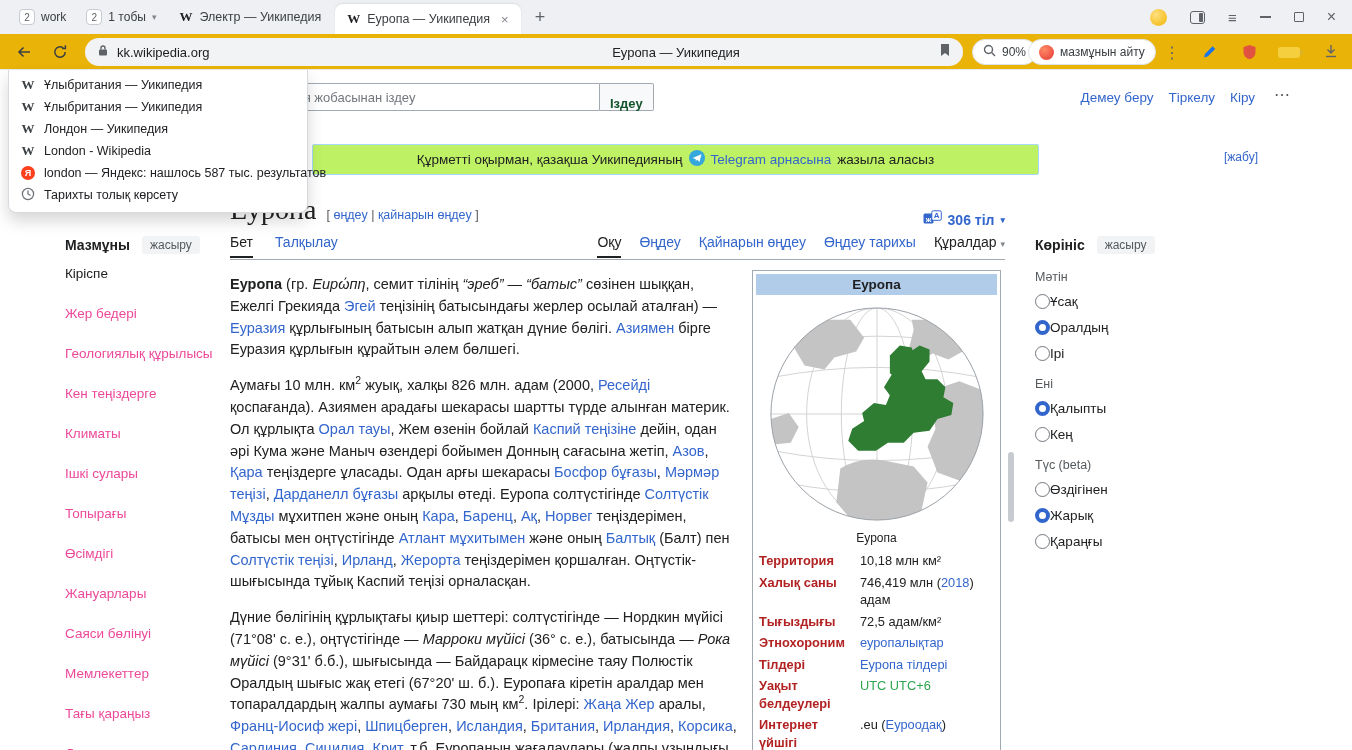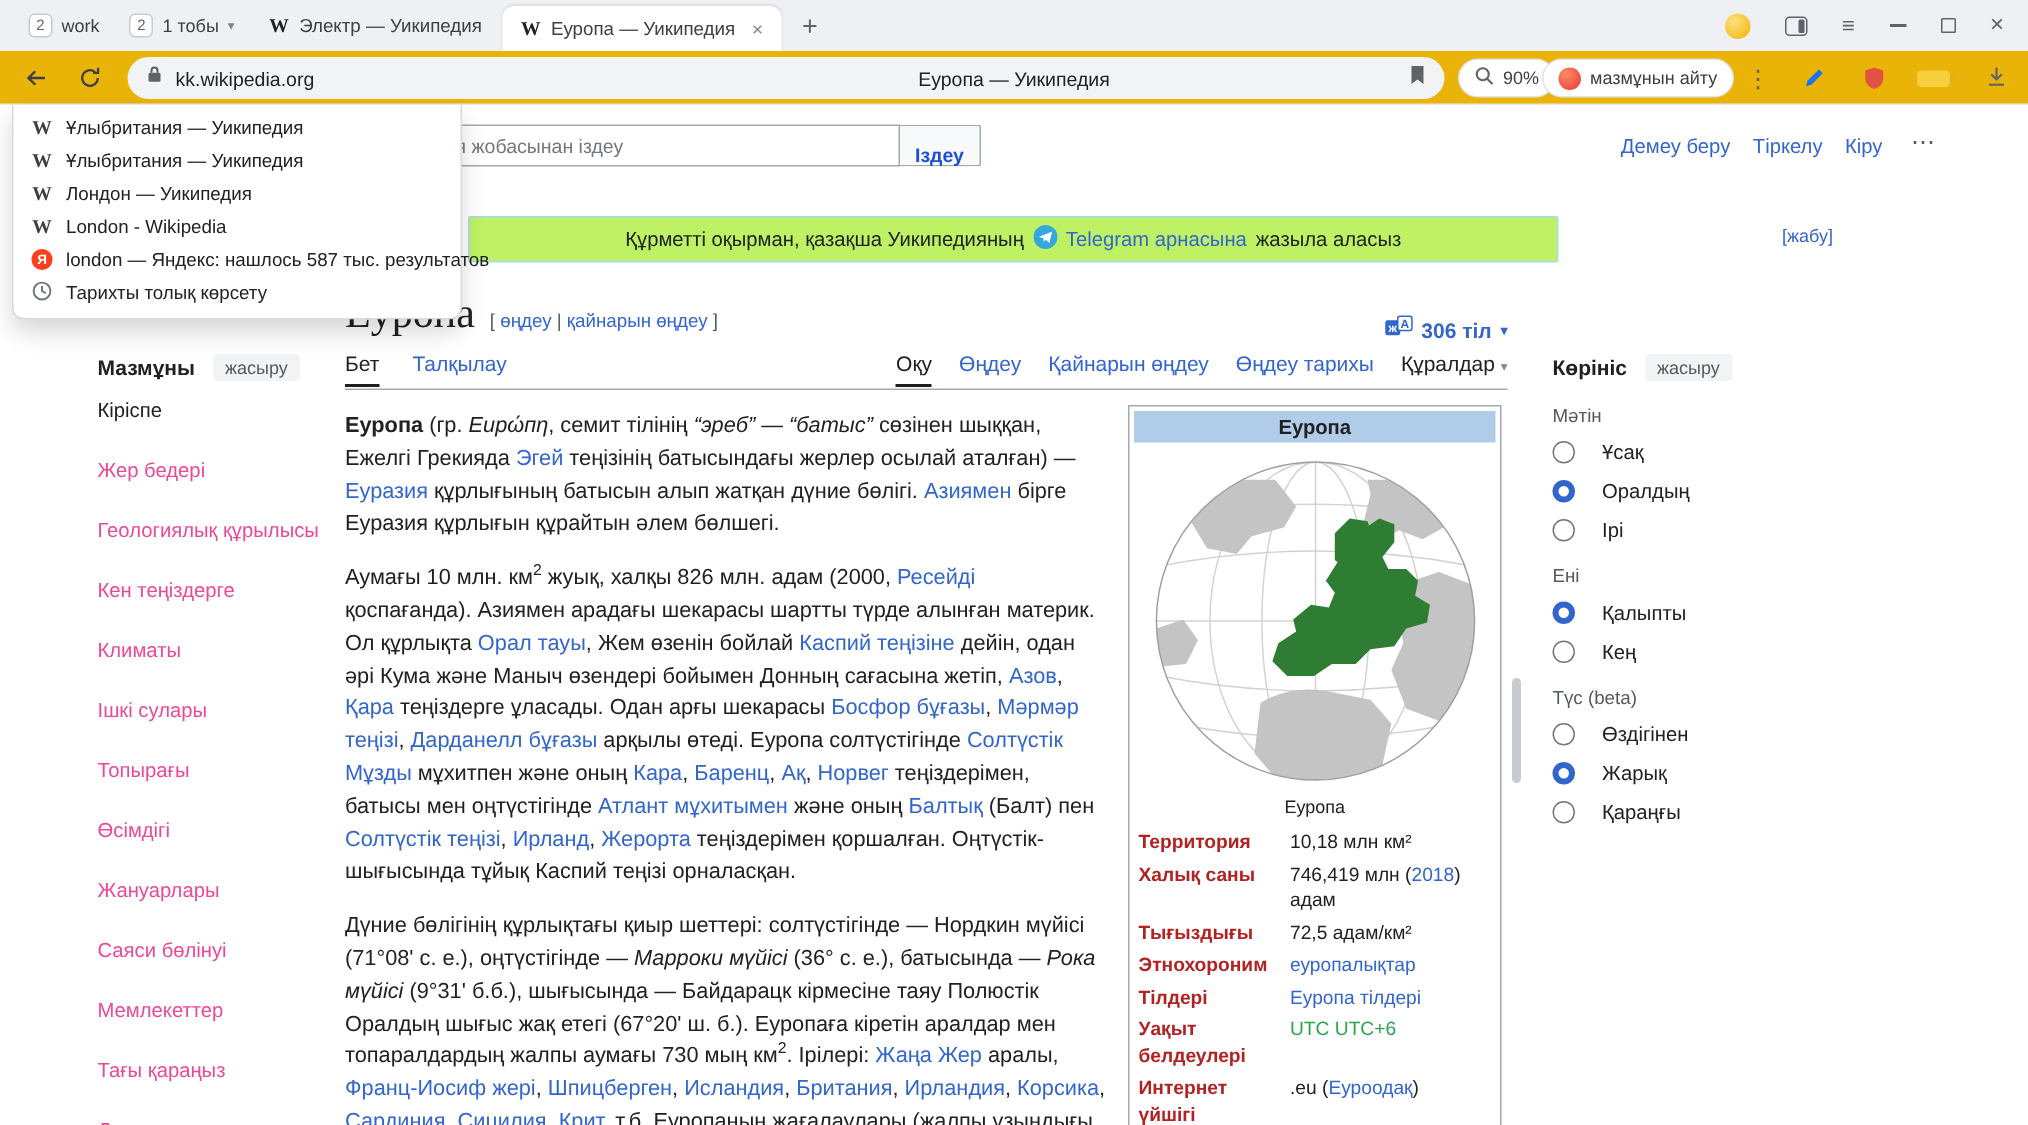--- a/index.html
+++ b/index.html
@@ -44,26 +44,26 @@
   .suggest{position:absolute;top:70px;left:8px;width:300px;background:#fff;border:1px solid #d6d9de;border-top:none;border-radius:0 0 8px 8px;box-shadow:0 8px 16px rgba(0,0,0,.16);z-index:40;padding:4px 0 6px;}
   .sug-row{display:flex;align-items:center;gap:9px;height:22px;padding:0 12px;font-size:12.5px;color:#202124;white-space:nowrap;}
   .yicon{width:14px;height:14px;border-radius:50%;background:#fc3f1d;color:#fff;font-size:9px;font-weight:700;display:flex;align-items:center;justify-content:center;flex:0 0 auto;}
   .sug-w{font-family:"Liberation Serif",serif;font-size:13px;font-weight:700;color:#3c4043;width:14px;text-align:center;flex:0 0 auto;}
 
   
   .page{position:absolute;top:70px;left:0;width:1352px;height:680px;background:#fff;overflow:hidden;}
   .wsearch{position:absolute;left:237px;top:13px;display:flex;}
   .wsearch input{width:363px;height:28px;border:1px solid #a2a9b1;border-radius:2px 0 0 2px;padding:0 9px;font-size:13px;font-family:"Liberation Sans",sans-serif;color:#202122;}
   .wsearch input::placeholder{color:#72777d;}
-  .wsearch button{height:28px;border:1px solid #a2a9b1;border-left:none;background:#f8f9fa;border-radius:0 2px 2px 0;padding:12px 10px;font-size:13px;font-weight:600;color:#1d4ed8;font-family:"Liberation Sans",sans-serif;}
+  .wsearch button{height:28px;border:1px solid #a2a9b1;border-left:none;background:#f8f9fa;border-radius:0 2px 2px 0;padding:12px 10px;font-size:13px;font-weight:600;color:#14532d;font-family:"Liberation Sans",sans-serif;}
   .user-links{position:absolute;top:20px;right:97px;display:flex;gap:15px;font-size:13.5px;}
   .user-links span{color:#36c;}
   .header-ellipsis{position:absolute;top:15px;right:62px;font-size:16px;color:#54595d;}
   .banner{position:absolute;left:312px;top:74px;width:727px;height:31px;border:1px solid #a7d7f9;background:#bef264;border-radius:2px;display:flex;align-items:center;justify-content:center;gap:6px;font-size:13.5px;color:#202122;}
-  .banner-close{position:absolute;left:1188px;top:80px;font-size:12px;color:#36c;}
+  .banner-close{position:absolute;left:1224px;top:80px;font-size:12px;color:#36c;}
   .heading-row{position:absolute;left:230px;top:124px;display:flex;align-items:baseline;gap:10px;}
   .heading-row h1{font-family:"Liberation Serif",serif;font-size:28px;font-weight:400;color:#202122;}
   .head-edit{font-size:12.5px;color:#54595d;}
   .lang-box{position:absolute;top:140px;left:895px;width:110px;display:flex;align-items:center;justify-content:flex-end;gap:6px;font-size:14px;color:#36c;font-weight:700;}
   .ptabs{position:absolute;left:230px;top:164px;width:775px;height:26px;border-bottom:1px solid #a2a9b1;font-size:14px;}
   .ptabs-left{position:absolute;left:0;top:0;display:flex;gap:22px;}
   .ptabs-right{position:absolute;right:0;top:0;display:flex;gap:18px;}
   .ptab{color:#36c;padding-bottom:6px;}
   .ptab.cur{color:#202122;border-bottom:2px solid #36c;}
   .ptab.dark{color:#202122;}
@@ -84,21 +84,21 @@
   .ib-head{background:#b0cce9;text-align:center;font-size:13.5px;font-weight:700;color:#202122;padding:3px 0;}
   .ib-globe{display:block;margin:5px auto 3px;}
   .ib-caption{text-align:center;font-size:12px;color:#202122;margin-bottom:5px;}
   .ib-table{width:100%;border-collapse:collapse;font-size:12.8px;}
   .ib-table td{vertical-align:top;padding:2px 3px;line-height:17.5px;}
   .ib-label{width:101px;font-weight:700;color:#b22222;}
   .scroll-thumb{position:absolute;left:1008px;top:382px;width:6px;height:70px;border-radius:3px;background:#c7cacf;}
 
   .appearance{position:absolute;left:1035px;top:166px;width:140px;}
   .app-section-label{font-size:12.5px;color:#54595d;margin:16px 0 10px;}
-  .opt{display:flex;align-items:center;gap:18px;margin-bottom:11px;font-size:13.5px;color:#202122;}
+  .opt{display:flex;align-items:center;gap:0;margin-bottom:11px;font-size:13.5px;color:#202122;}
   .radio{width:15px;height:15px;border:1px solid #72777d;border-radius:50%;background:#fff;flex:0 0 auto;}
   .radio.sel{border:4.5px solid #36c;}
 </style>
 </head>
 <body>
 
 <div class="tabbar">
   <div class="chip">
     <span class="count-badge">2</span>
     <span>work</span>

